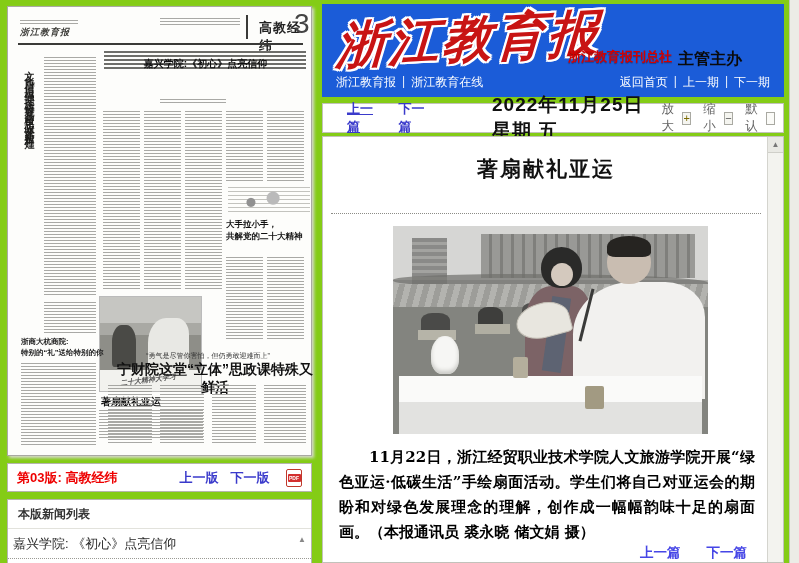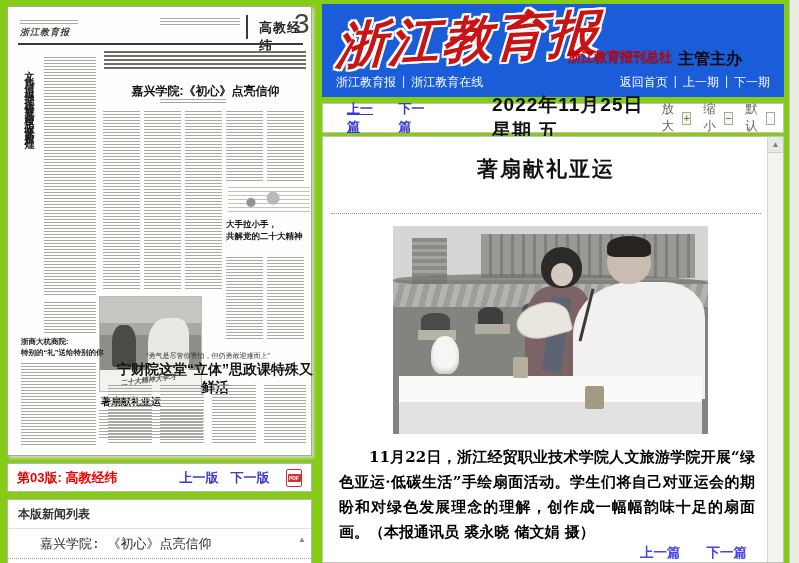--- a/index.html
+++ b/index.html
@@ -13,22 +13,22 @@
   .blob-dark { background-image:repeating-linear-gradient(to bottom,#6e6e6a 0,#6e6e6a 2px,transparent 2px,transparent 4px); }
   .p-rule { position:absolute; left:10px; right:8px; top:36px; border-top:2px solid #3a3a38; }
   .p-date-blob { position:absolute; left:12px; top:13px; width:58px; height:4px; }
   .p-logo { position:absolute; left:12px; top:19px; font:italic 700 9px "DejaVu Serif", serif; color:#3c3c38; letter-spacing:1px; }
   .p-ed-blob { position:absolute; left:152px; top:11px; width:80px; height:9px; }
   .p-div { position:absolute; left:238px; top:8px; width:2px; height:24px; background:#3a3a38; }
   .p-sec { position:absolute; left:243px; top:12px; font-size:13px; font-weight:700; color:#222; letter-spacing:1px;margin-left:8px; }
   .p-no  { position:absolute; left:286px; top:1px; font-size:28px; font-weight:400; color:#444; }
   .p-vert { position:absolute; left:14px; top:56px; writing-mode:vertical-rl; text-orientation:upright;
             font-size:10px; font-weight:800; color:#1c1c1a; letter-spacing:4px; }
-  .p-h1 { position:absolute; left:95px; top:76px; width:205px; text-align:center;
-          font-size:12px; font-weight:800; color:#111; }
+  .p-h1 { position:absolute; left:95px; top:50px; width:205px; text-align:center;
+          font-size:10px; font-weight:800; color:#111; }
   .p-h2k { position:absolute; left:100px; top:344px; width:200px; text-align:center; font-size:7px; color:#333; }
   .p-h2 { position:absolute; left:104px; top:354px; width:206px; text-align:center; font-size:14px; font-weight:800; color:#111; }
   .p-h3 { position:absolute; left:218px; top:212px; width:86px; font-size:8.5px; font-weight:800; color:#111; line-height:1.4; }
   .p-h4 { position:absolute; left:13px; top:330px; width:92px; font-size:7.5px; font-weight:700; color:#222; line-height:1.45; }
   .p-stamp { position:absolute; left:112px; top:368px; font:italic 700 7px "DejaVu Serif", serif; color:#555; transform:rotate(-7deg); }
   .p-graphic { position:absolute; left:220px; top:180px; width:82px; height:28px;
                background:radial-gradient(circle at 28% 55%, #777 0 4px, transparent 5px),
                           radial-gradient(circle at 55% 40%, #aaa 0 6px, transparent 7px),
                           repeating-linear-gradient(to bottom,#b5b5b0 0,#b5b5b0 1px,transparent 1px,transparent 4px); opacity:.8; }
   .p-photo { position:absolute; left:91px; top:289px; width:103px; height:96px; border:1px solid #bbb;
@@ -45,21 +45,21 @@
   .ver-links { margin-left:62px; display:flex; gap:12px; }
   .ver-links span { color:#3a3acb; font-size:13px; font-weight:700; cursor:pointer; }
   .pdf { margin-left:auto; width:16px; height:18px; background:#fff; border:1px solid #c0392b;
          border-radius:2px; position:relative; display:flex; align-items:center; justify-content:center; }
   .pdf span { font-size:5px; font-weight:800; color:#fff; background:#d32f2f; padding:1px 1.5px; border-radius:1px; }
 
   
   .newslist { position:absolute; left:7px; top:499px; width:305px; height:110px; background:#fff; border:1px solid #b5b5ae; }
   .nl-title { padding:6px 10px 5px; font-size:12px; font-weight:800; color:#333; }
   .nl-items { position:relative; border-top:1px solid #e2e2dc; }
-  .nl-item { padding:6px 8px 5px 32px; font-size:13px; color:#2b2b2b; border-bottom:1px dotted #9a9a94; cursor:pointer;font-family:Liberation Mono, monospace; }
+  .nl-item { padding:6px 8px 5px 5px; font-size:13px; color:#2b2b2b; border-bottom:1px dotted #9a9a94; cursor:pointer; }
   .nl-up { position:absolute; right:5px; top:6px; font-size:8px; color:#888; cursor:pointer; }
 
   
   .banner { position:absolute; left:322px; top:4px; width:462px; height:93px; background:#1b5cd8; }
   .masthead { position:absolute; left:14px; top:2px; font:italic 900 50px "DejaVu Serif", serif; color:#c81414;
               letter-spacing:3px; transform:rotate(-3deg) skewX(-6deg); white-space:nowrap;
               text-shadow:-2px 0 #fff,2px 0 #fff,0 -2px #fff,0 2px #fff,-2px -2px #fff,2px 2px #fff,-2px 2px #fff,2px -2px #fff; }
   .agency { position:absolute; left:246px; top:44px; font-size:13px; font-weight:800; color:#d40000; text-shadow:0 1px 1px #00000055; }
   .agency-note { position:absolute; left:356px; top:45px; font-size:16px; font-weight:800; color:#0a0a0a; }
   .b-row { position:absolute; left:0; right:0; top:70px; display:flex; padding:0 14px; font-size:12px; color:#fff; }

